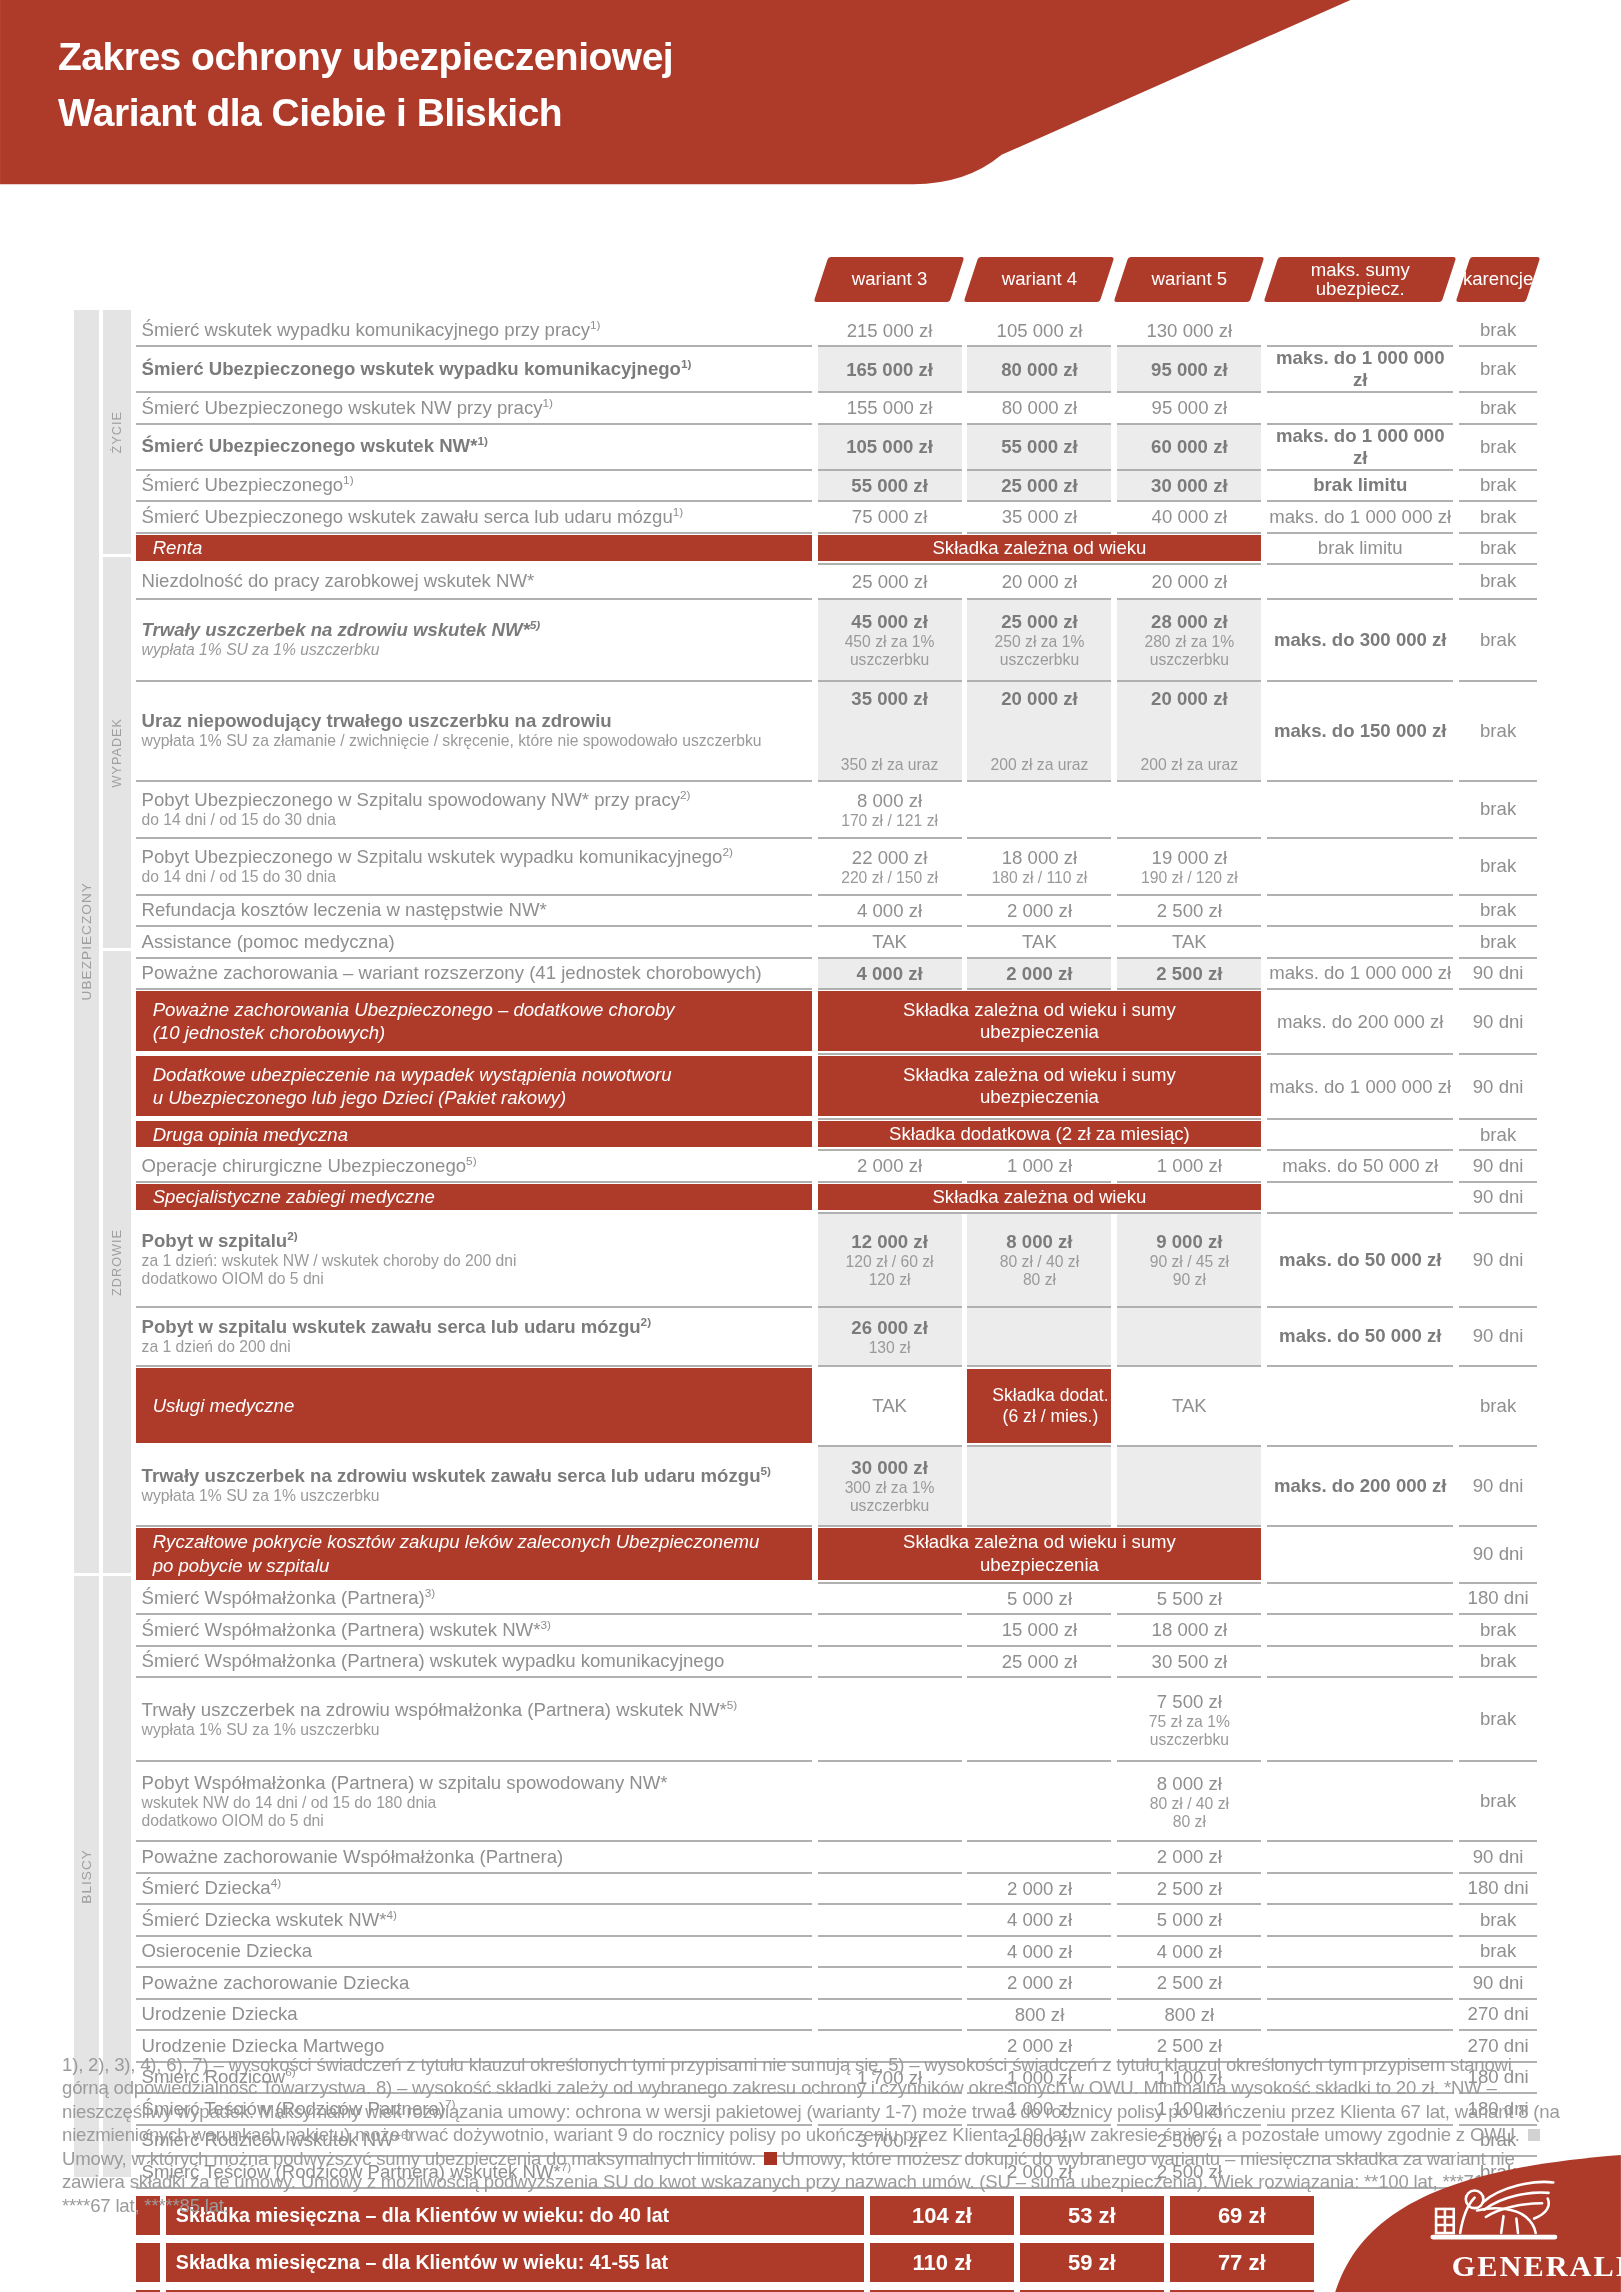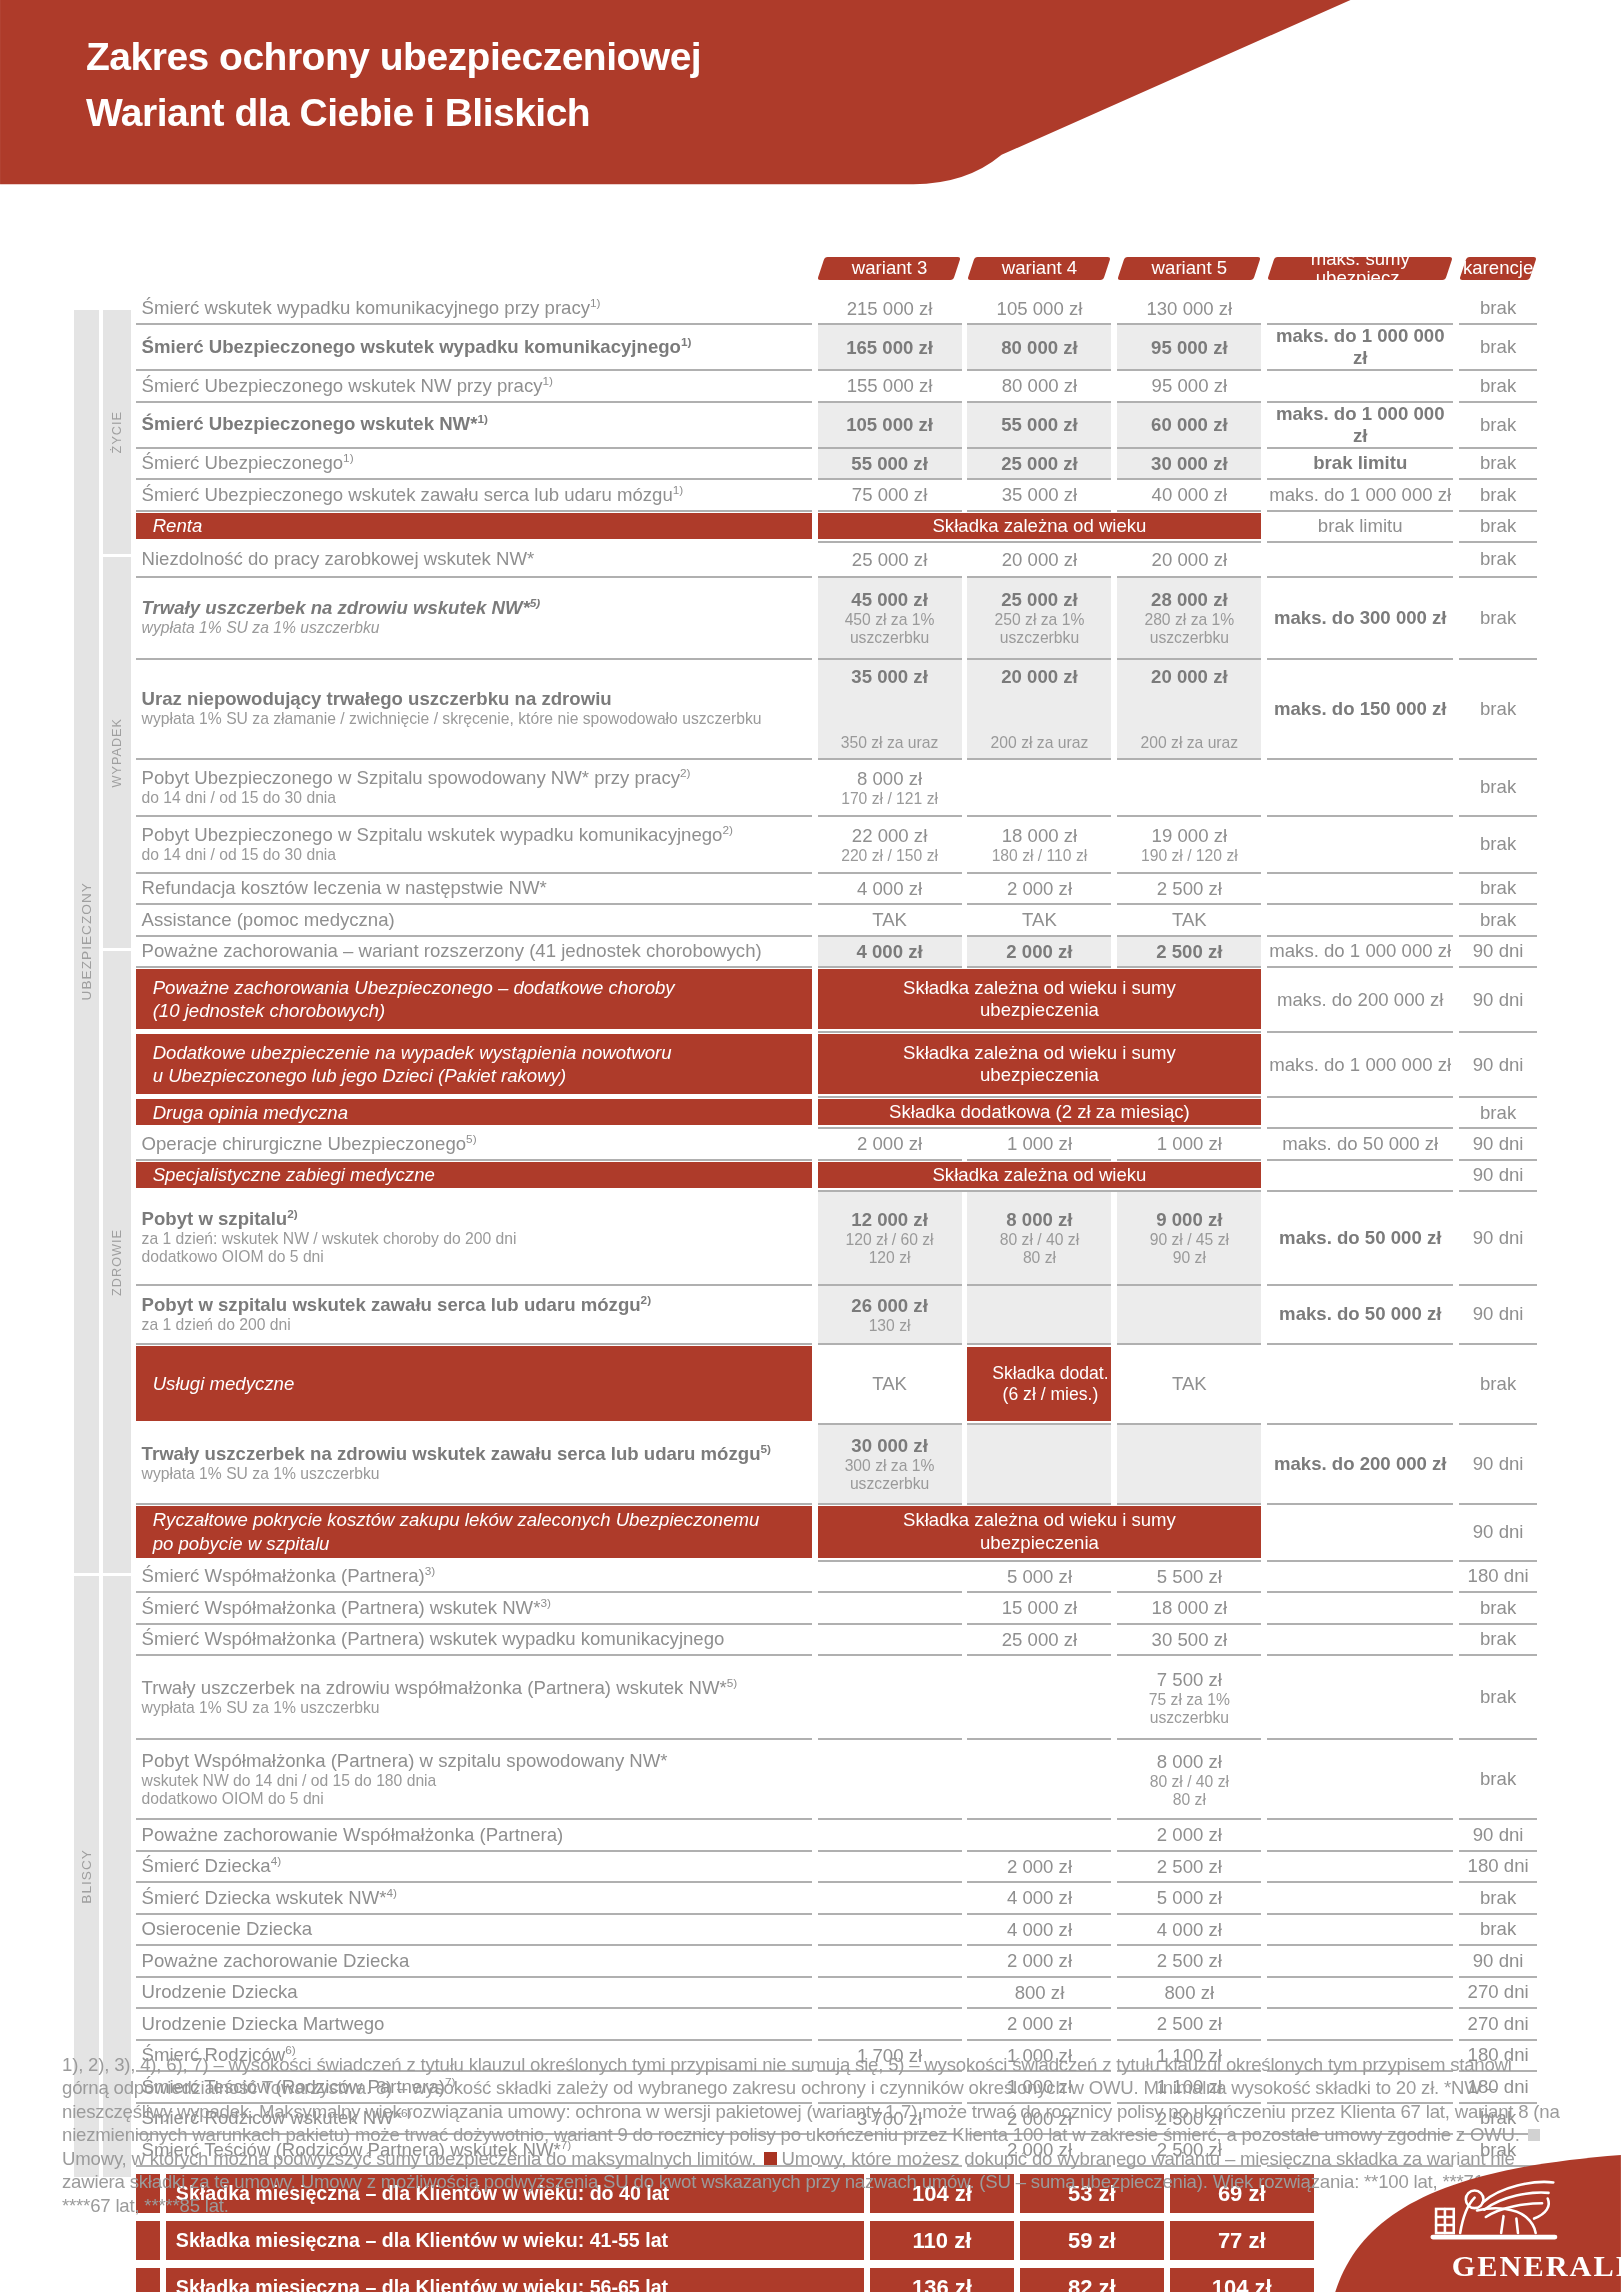--- a/index.html
+++ b/index.html
@@ -2,38 +2,38 @@
 <html><head>
 <meta charset="utf-8">
 <style>
   html,body{margin:0;padding:0;}
   body{width:1621px;height:2293px;position:relative;background:#fff;
        font-family:"Liberation Sans","DejaVu Sans",sans-serif;overflow:hidden;}
   .page{position:absolute;inset:0;}
 
   
   .banner-svg{position:absolute;top:0;left:0;}
-  .banner-title{position:absolute;left:86px;top:29px;color:#fff;font-weight:bold;
+  .banner-title{position:absolute;left:58px;top:29px;color:#fff;font-weight:bold;
                 font-size:39px;line-height:56px;letter-spacing:-0.5px;}
 
   
   .twrap{position:absolute;left:74px;top:257px;width:1464px;
          display:grid;grid-template-columns:24.5px 27.4px 1403px;column-gap:4.9px;}
   .gutter{position:relative;}
   .gut-block{position:absolute;left:0;width:100%;background:#e4e4e4;
              display:flex;align-items:center;justify-content:center;}
   .vtext{writing-mode:vertical-rl;transform:rotate(180deg);color:#9f9f9f;
          font-size:14.7px;letter-spacing:1px;white-space:nowrap;}
 
   .main{display:block;}
 
   
   .tabs{display:grid;grid-template-columns:676px 144px 144px 144px 186px 78px;
         column-gap:5.9px;margin-bottom:13.7px;}
-  .tab{position:relative;height:23px;}
+  .tab{position:relative;height:45px;}
   .tab-bg{position:absolute;top:0;bottom:0;left:3.9px;right:3.9px;background:#ae3b2a;
           transform:skewX(-18deg);border-radius:2.9px;}
   .tab-label{position:absolute;inset:0;display:flex;align-items:center;justify-content:center;
              color:#fff;font-size:18.6px;white-space:pre-line;text-align:center;line-height:1.0;}
 
   
   .trow{display:grid;grid-template-columns:676px 144px 144px 144px 186px 78px;
         column-gap:5.9px;align-items:stretch;}
   .c{border-bottom:2px solid #b0b0b0;display:flex;flex-direction:column;
      justify-content:center;min-height:25.5px;}

